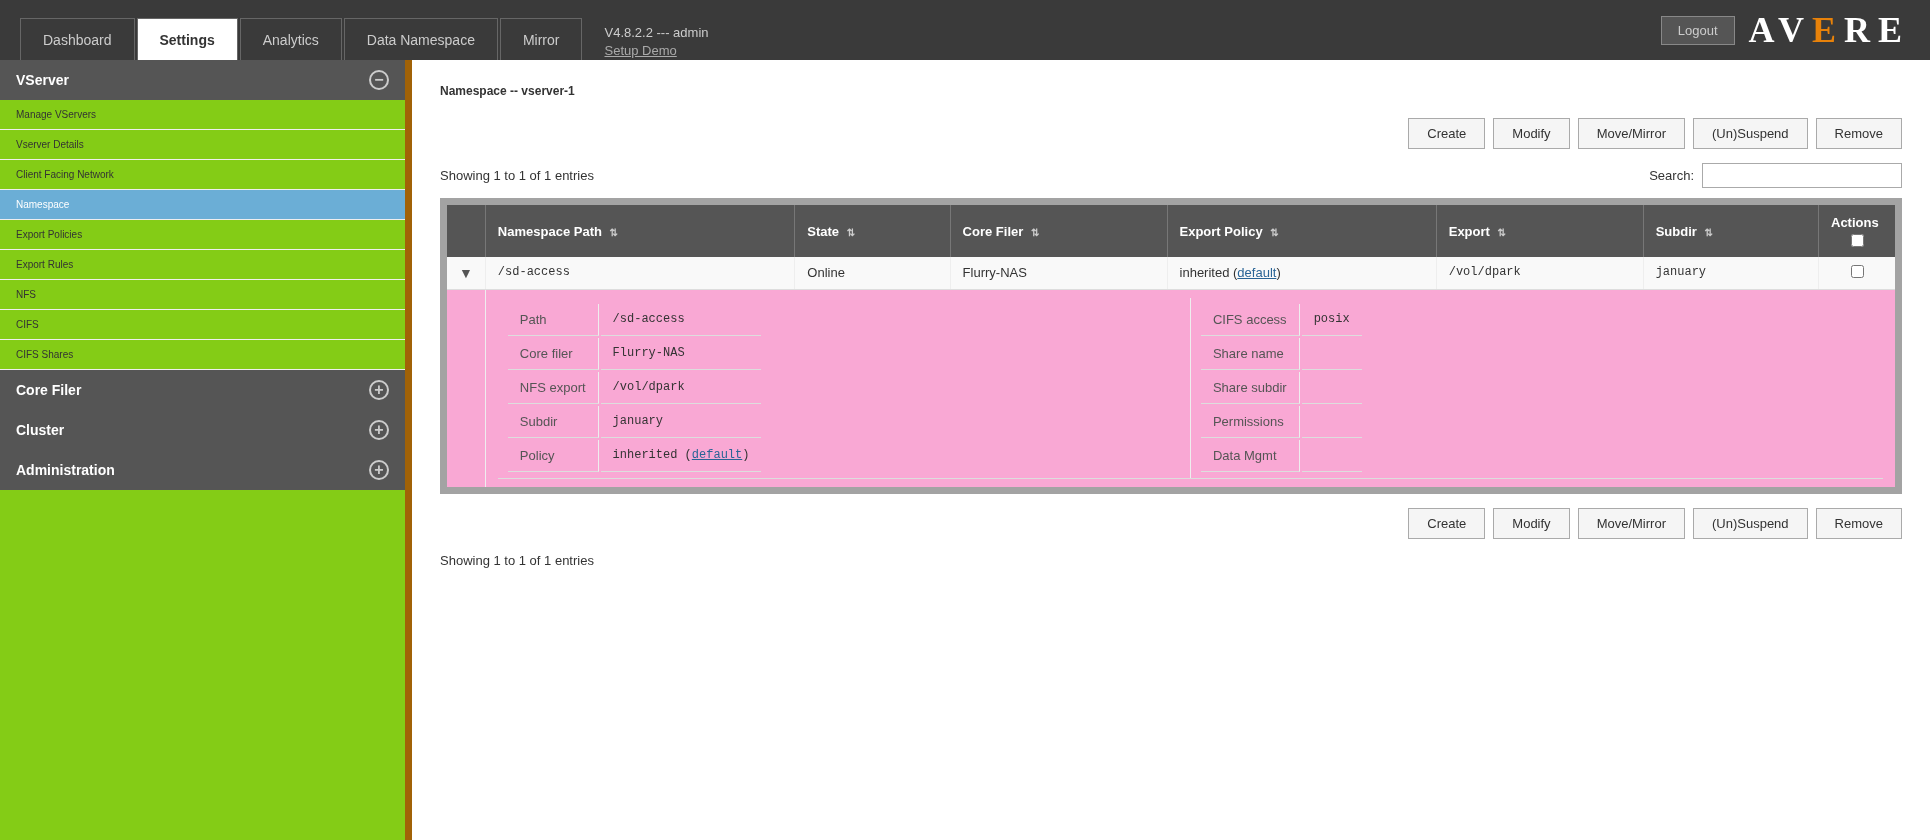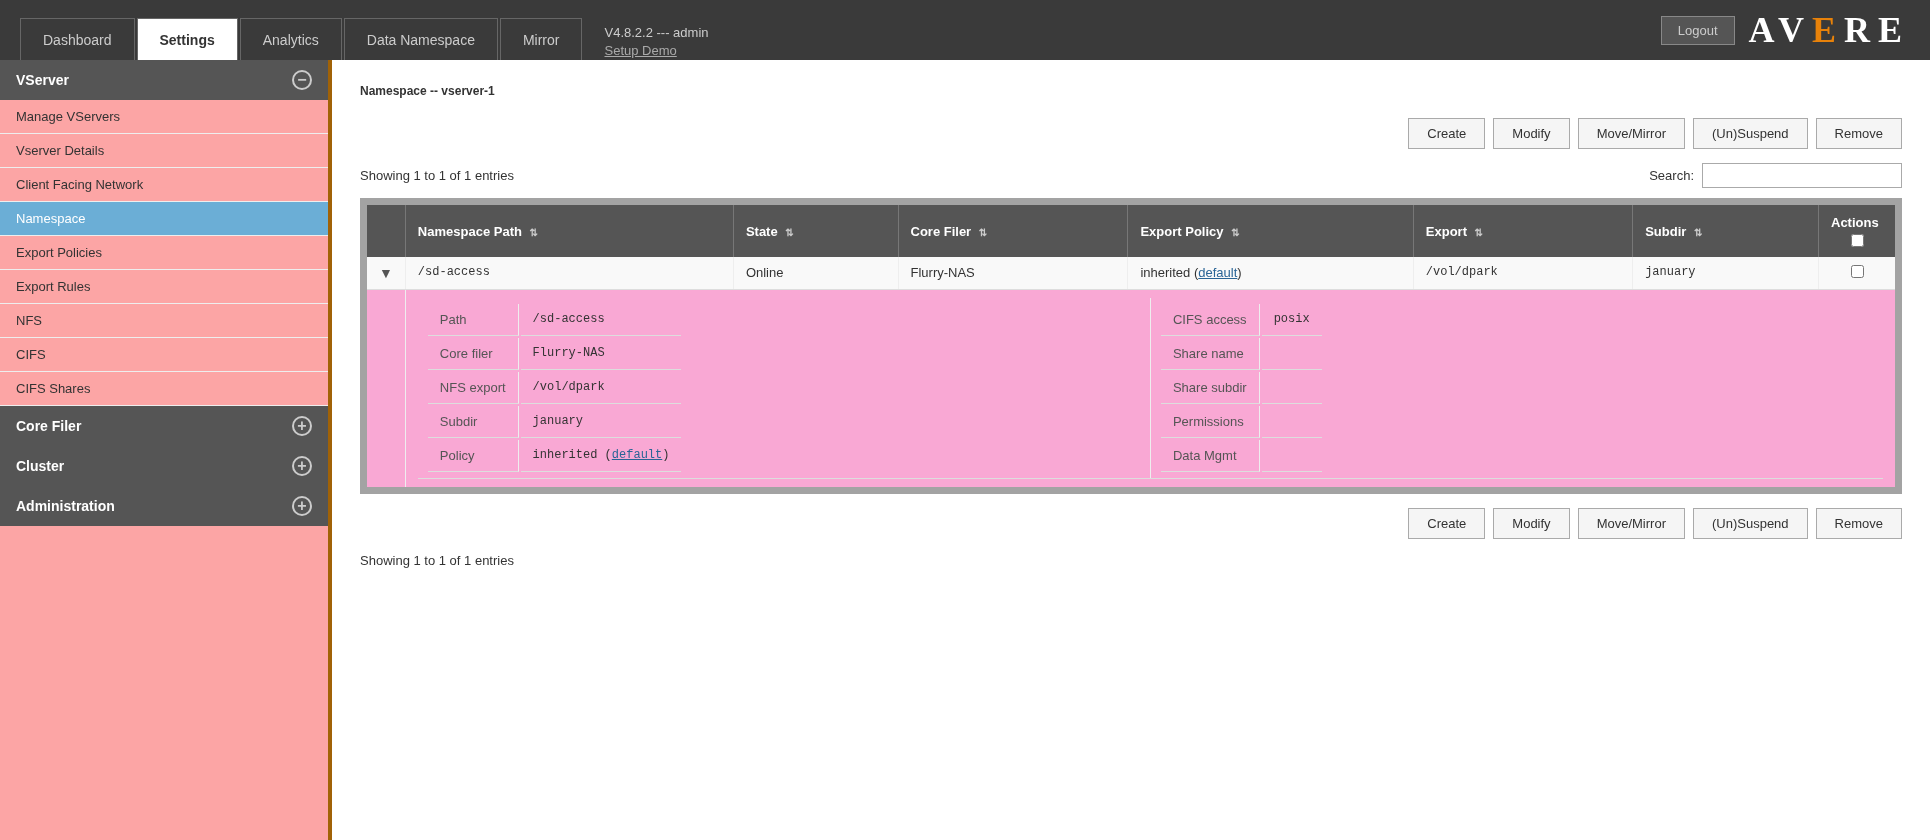--- a/index.html
+++ b/index.html
@@ -61,23 +61,23 @@
     }
 
     
     #main-layout {
       display: flex;
       height: calc(840px - 60px);
     }
 
     
     #sidebar {
-      width: 332px;
-      background: #fca5a5;
-      border-right: 4px solid #a16207;
+      width: 412px;
+      background: #84cc16;
+      border-right: 7px solid #a16207;
       overflow-y: auto;
       flex-shrink: 0;
     }
     .sidebar-section-header {
       background: #555;
       color: #fff;
       padding: 10px 16px;
       font-size: 14px;
       font-weight: bold;
       display: flex;
@@ -95,21 +95,21 @@
       justify-content: center;
       font-size: 16px;
       color: #ccc;
       line-height: 1;
     }
     .sidebar-item {
       padding: 9px 16px;
       cursor: pointer;
       border-bottom: 1px solid #eee;
       color: #333;
-      font-size: 13px;
+      font-size: 10px;
     }
     .sidebar-item.active {
       background: #6baed6;
       color: #fff;
     }
 
     
     #content {
       flex: 1;
       padding: 24px 28px;

